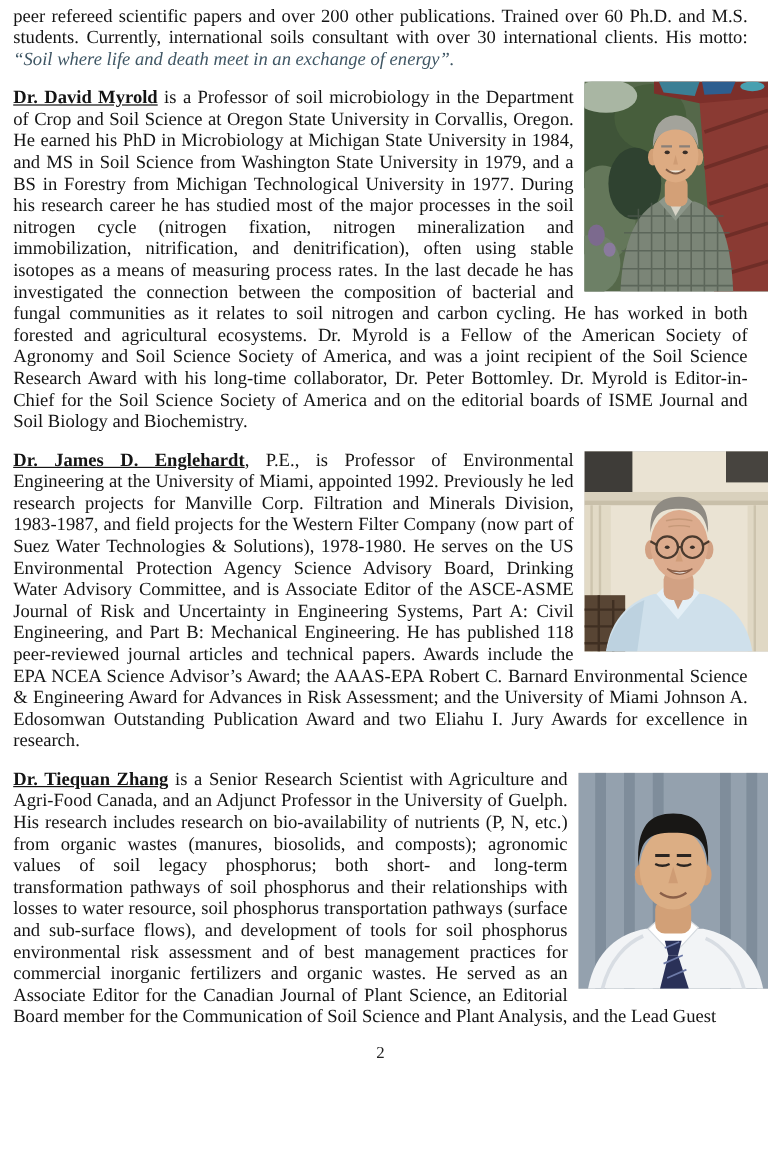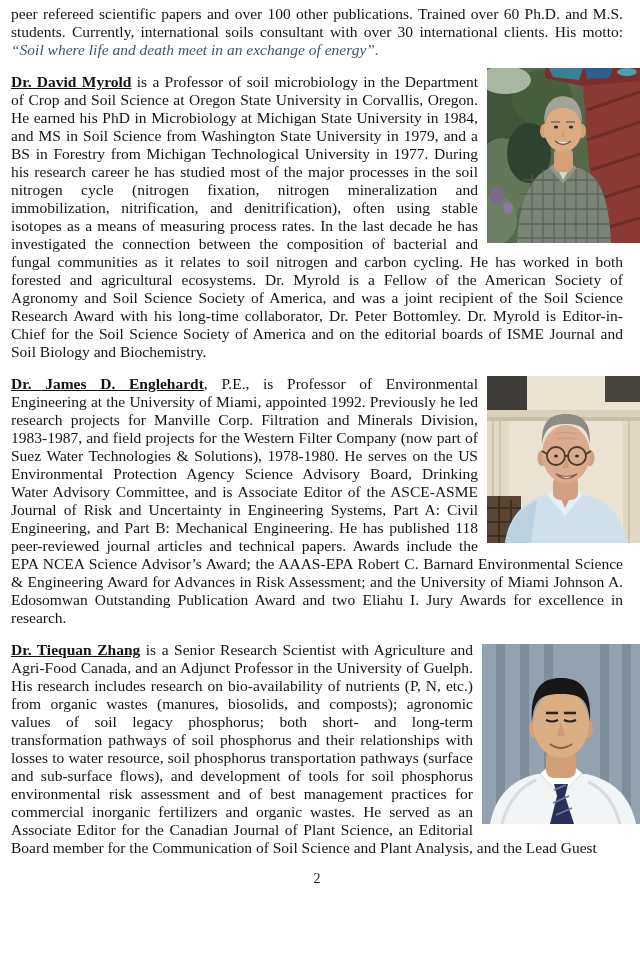--- a/index.html
+++ b/index.html
@@ -26,21 +26,21 @@
   .photo svg{display:block;width:100%;height:100%;}
   .page-number{
     text-align:center;font-size:14px;line-height:16px;margin-top:2px;color:#222;
   }
 </style>
 </head>
 <body>
 
 <div class="doc">
 
-  <p class="para"><span>peer refereed scientific papers and over 100 other publications. Trained over 60 Ph.D. and M.S. students. Currently, international soils consultant with over 30 international clients. His motto: </span><span class="motto">“Soil where life and death meet in an exchange of energy”.</span></p>
+  <p class="para"><span>peer refereed scientific papers and over 200 other publications. Trained over 60 Ph.D. and M.S. students. Currently, international soils consultant with over 30 international clients. His motto: </span><span class="motto">“Soil where life and death meet in an exchange of energy”.</span></p>
 
   <p class="para"><span class="photo ph-myrold">
         <svg viewBox="0 0 153 175" preserveAspectRatio="none">
         <rect width="153" height="175" fill="#55684a"></rect>
         <g>
           <ellipse cx="25" cy="55" rx="38" ry="45" fill="#3f5438"></ellipse>
           <ellipse cx="55" cy="30" rx="30" ry="28" fill="#475e3c"></ellipse>
           <ellipse cx="15" cy="110" rx="28" ry="40" fill="#64775a"></ellipse>
           <ellipse cx="42" cy="85" rx="22" ry="30" fill="#2f4230"></ellipse>
           <ellipse cx="8" cy="152" rx="22" ry="25" fill="#6d8066"></ellipse>

